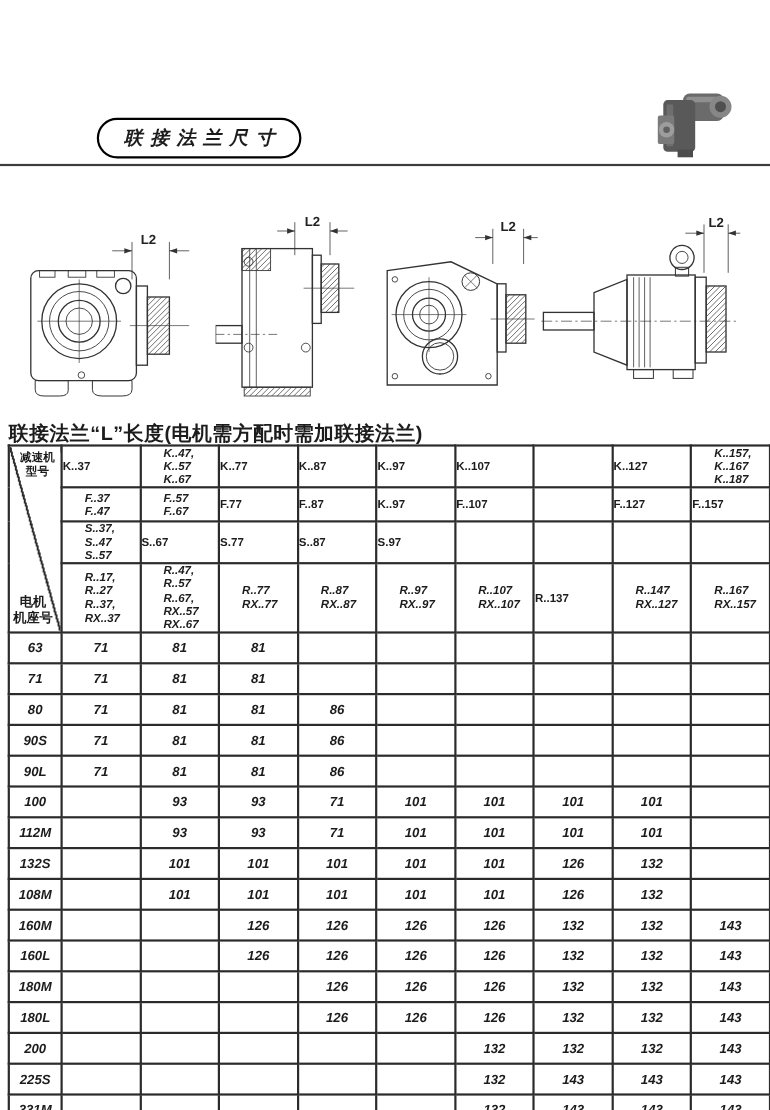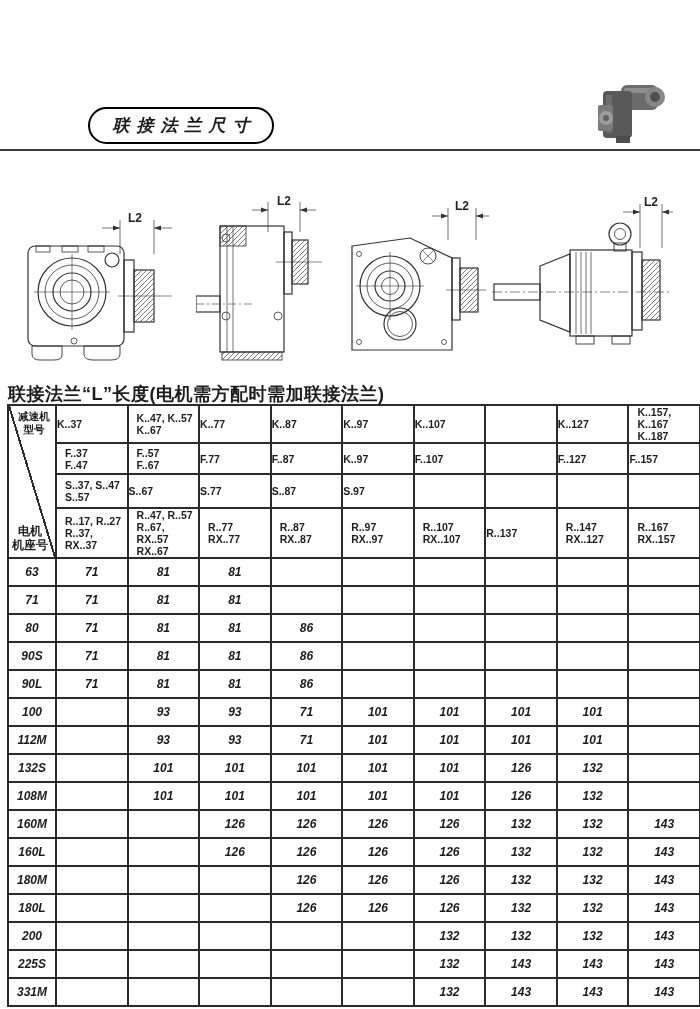--- a/index.html
+++ b/index.html
@@ -28,21 +28,21 @@
     border-collapse:collapse;table-layout:fixed;
   }
   table.tbl td{
     border:2px solid #2b2b2b;padding:0;font-weight:bold;overflow:hidden;
     white-space:pre-line;vertical-align:middle;
   }
   tr.hr1{height:36px;} tr.hr2{height:31px;} tr.hr3{height:34px;} tr.hr4{height:41px;border-radius:19px;}
   tr.vrow{height:28px;font-style:italic;}
   td.hcell{font-size:10.5px;line-height:1.15;}
   td.hcell.single{text-align:left;}
-  td.hcell.multi{text-align:left;padding-left:8px;}
+  td.hcell.multi{text-align:left;padding-left:20px;font-style:italic;}
   td.rowlabel,td.vcell{font-size:12px;text-align:center;}
   td.corner{
     position:relative;
     background:linear-gradient(to top right,
       transparent calc(50% - 1px),#2b2b2b calc(50% - 1px),
       #2b2b2b calc(50% + 1px),transparent calc(50% + 1px));
   }
   .corner-top{position:absolute;top:4px;right:1px;width:40px;font-size:10.5px;line-height:1.2;text-align:center;}
   .corner-bottom{position:absolute;bottom:5px;left:1px;width:40px;font-size:12px;line-height:1.2;text-align:center;}
 </style>

